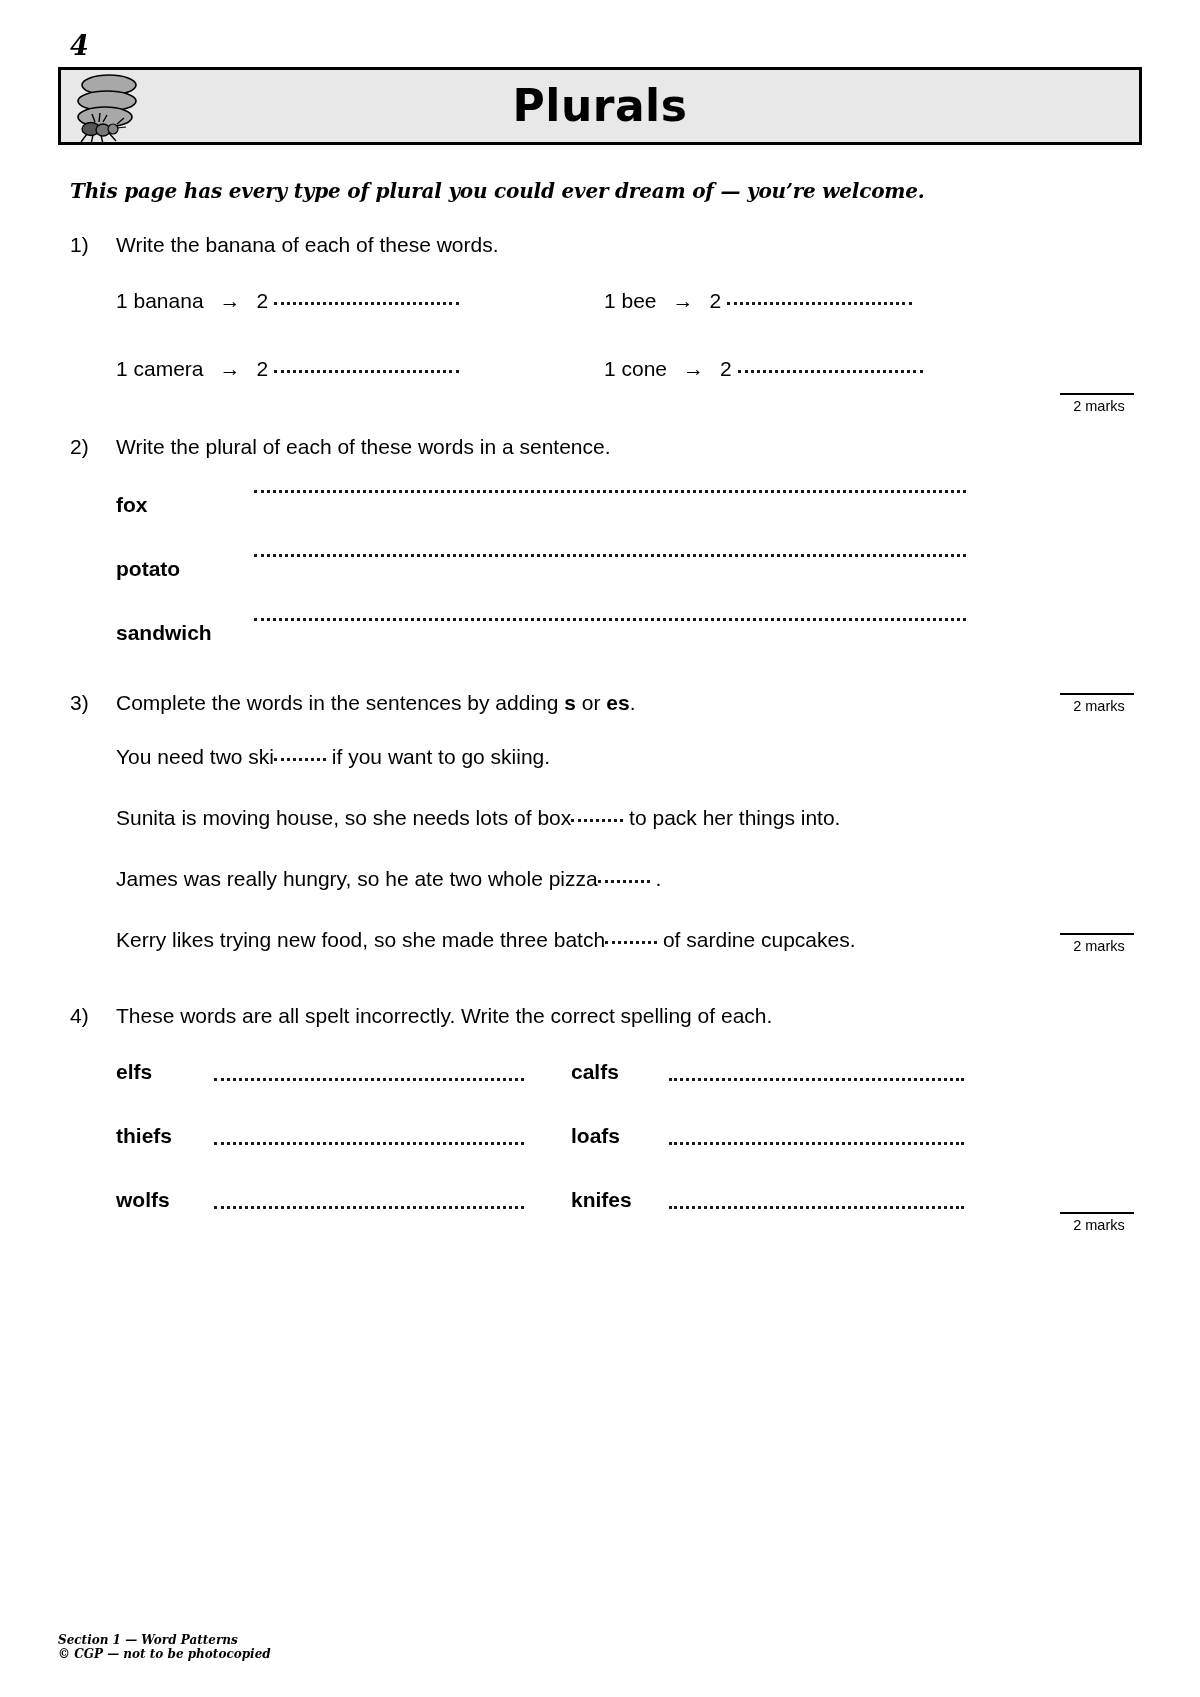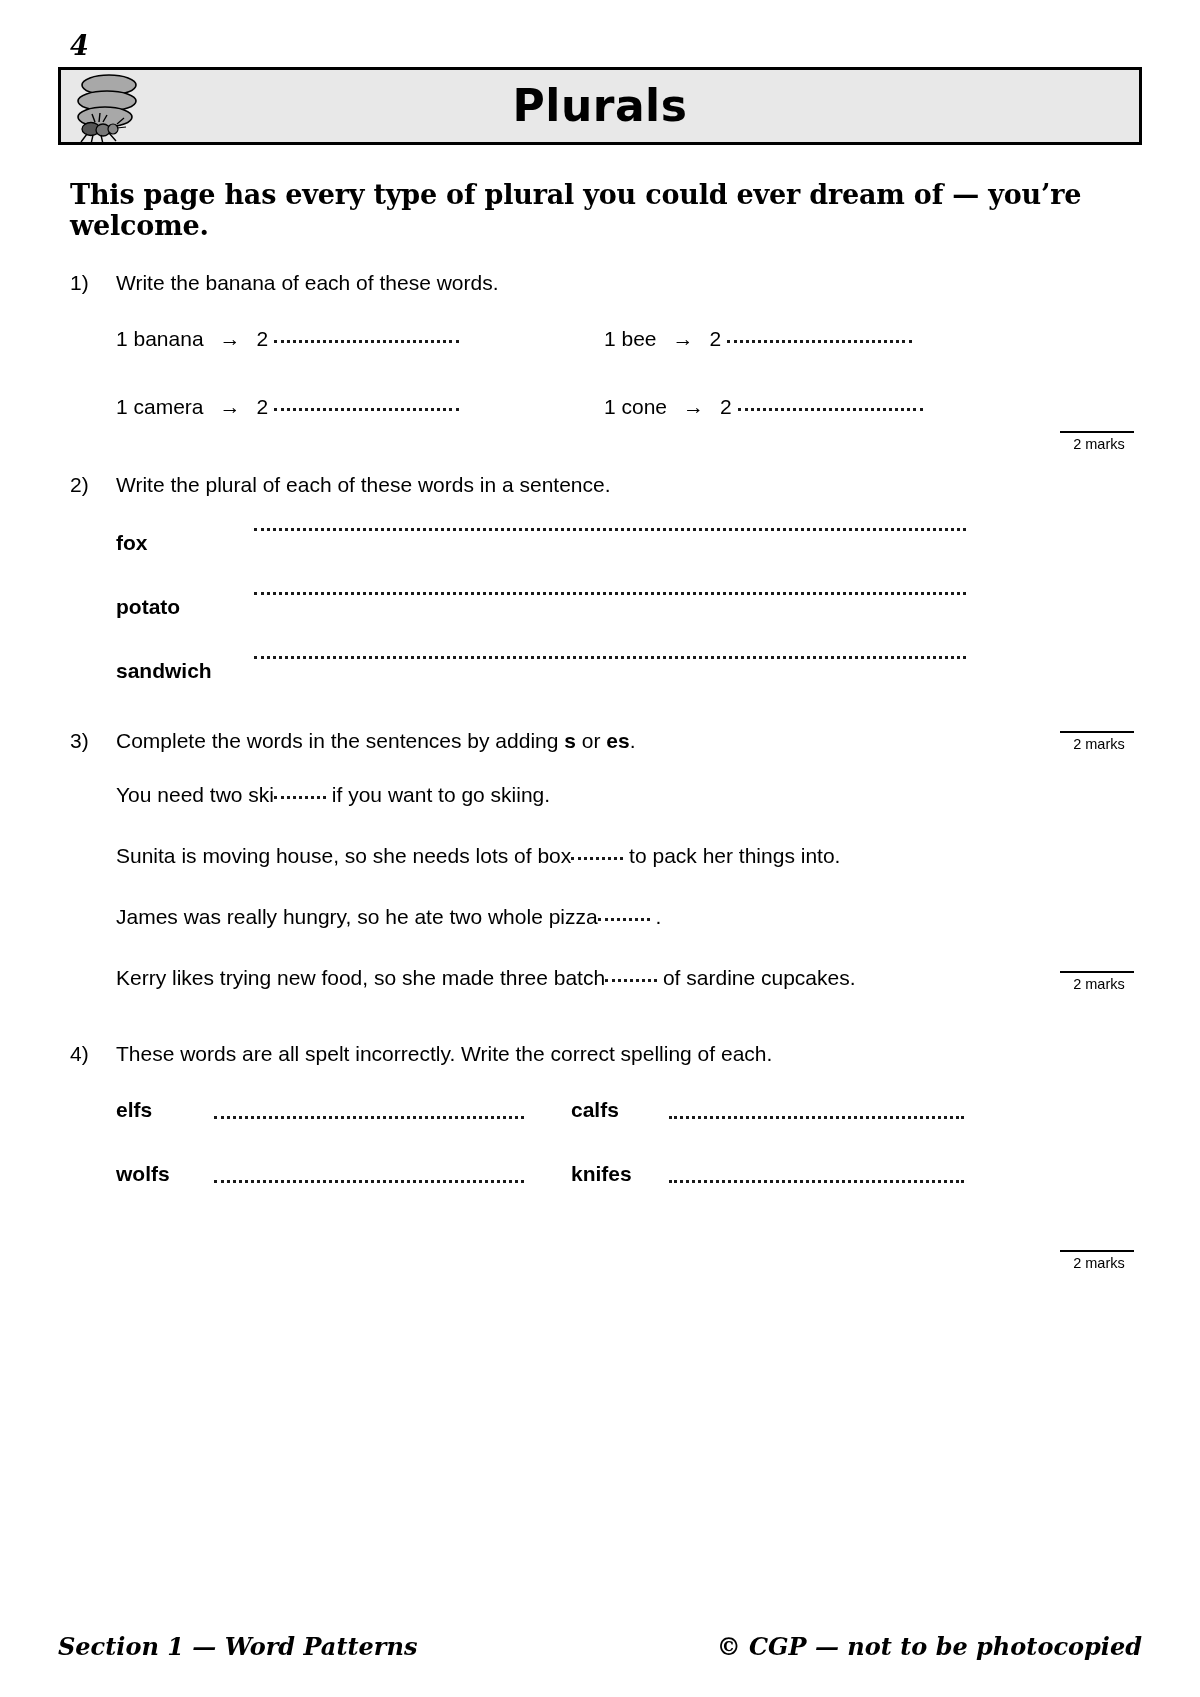--- a/index.html
+++ b/index.html
@@ -55,22 +55,23 @@
     position: absolute;
     left: 8px;
     top: 2px;
     width: 86px;
     height: 74px;
   }
 
   
   .intro {
     font-family: "DejaVu Serif", serif;
-    font-weight: bold;
-    font-size: 27px;
+    font-style: italic;
+    font-weight: bold;
+    font-size: 20px;
     margin: 34px 0 0 12px;
     letter-spacing: -0.2px;
   }
 
   
   .question {
     position: relative;
     margin-top: 30px;
   }
   .q-head {
@@ -196,21 +197,22 @@
   .footer {
     position: absolute;
     left: 58px;
     right: 58px;
     bottom: 36px;
     display: flex;
     justify-content: space-between;
     font-family: "DejaVu Serif", serif;
     font-style: italic;
     font-weight: bold;
-    font-size: 24px;
+    font-size: 12px;
+    flex-direction: column;
   }
 </style>
 </head>
 <body>
 
 <div class="page">
 
   <div class="page-number">4</div>
 
   <div class="title-banner">
@@ -330,20 +332,30 @@
       <div class="spell-row">
         <div class="spell-cell">
           <span class="word">elfs</span>
           <span class="dots" style="width:310px"></span>
         </div>
         <div class="spell-cell">
           <span class="word">calfs</span>
           <span class="dots" style="width:295px"></span>
         </div>
       </div>
+      <div class="spell-row">
+        <div class="spell-cell">
+          <span class="word">thiefs</span>
+          <span class="dots" style="width:310px"></span>
+        </div>
+        <div class="spell-cell">
+          <span class="word">loafs</span>
+          <span class="dots" style="width:295px"></span>
+        </div>
+      </div>
       <div class="spell-row" style="margin-bottom:0">
         <div class="spell-cell">
           <span class="word">wolfs</span>
           <span class="dots" style="width:310px"></span>
         </div>
         <div class="spell-cell">
           <span class="word">knifes</span>
           <span class="dots" style="width:295px"></span>
         </div>
       </div>

